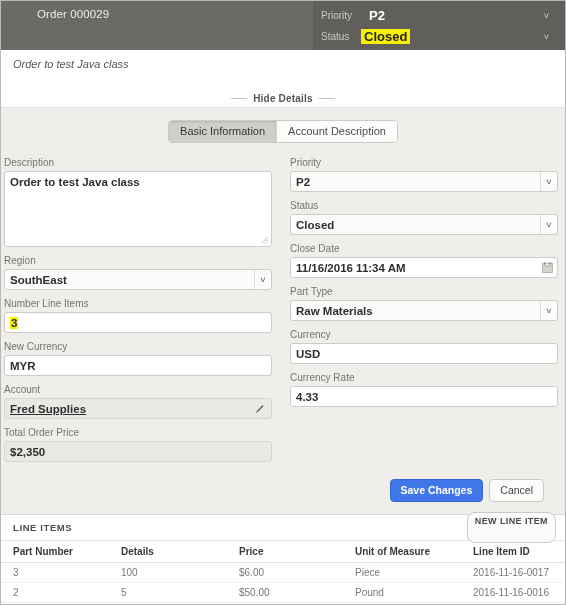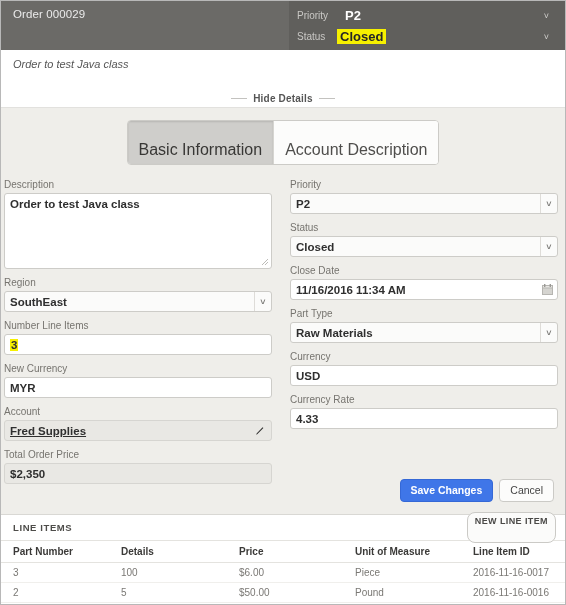--- a/index.html
+++ b/index.html
@@ -26,20 +26,21 @@
   .header {
     height: 49px;
     background: #6b6a67;
     display: flex;
     position: relative;
   }
   .header-left {
     width: 288px;
     padding: 7px 0 0 12px;
     background: #6b6a67;
+    margin-left: 24px;
   }
   .header-title {
     color: #ebebeb;
     font-size: 11.5px;
     letter-spacing: .1px;
   }
   .header-right {
     flex: 1;
     background: #605f5c;
     padding: 4px 0 0 0;
@@ -127,22 +128,22 @@
     margin-bottom: 14px;
   }
   .tabs {
     display: inline-flex;
     border: 1px solid #cccbc7;
     border-radius: 4px;
     overflow: hidden;
     background: #fcfcfb;
   }
   .tab {
-    padding: 20px 11px 5px 11px;
-    font-size: 16px;
+    padding: 4px 11px 5px 11px;
+    font-size: 11px;
     color: #4f4e4c;
     background: #fcfcfb;
     border-right: 1px solid #d6d5d1;
     cursor: pointer;
     white-space: nowrap;
   }
   .tab:last-child { border-right: none; }
   .tab.active {
     background: #cfcecb;
     color: #383735;
@@ -233,21 +234,21 @@
     background: #ffffff;
     cursor: pointer;
   }
   .hl-val {
     background: #f6f000;
     padding: 0 1px;
   }
 
   .btn-row {
     position: absolute;
-    right: 11px;
+    right: 21px;
     bottom: 12px;
     display: flex;
     gap: 6px;
     align-items: center;
   }
   .btn {
     font-size: 10.5px;
     border-radius: 4px;
     padding: 4px 10px 5px 10px;
     cursor: pointer;

